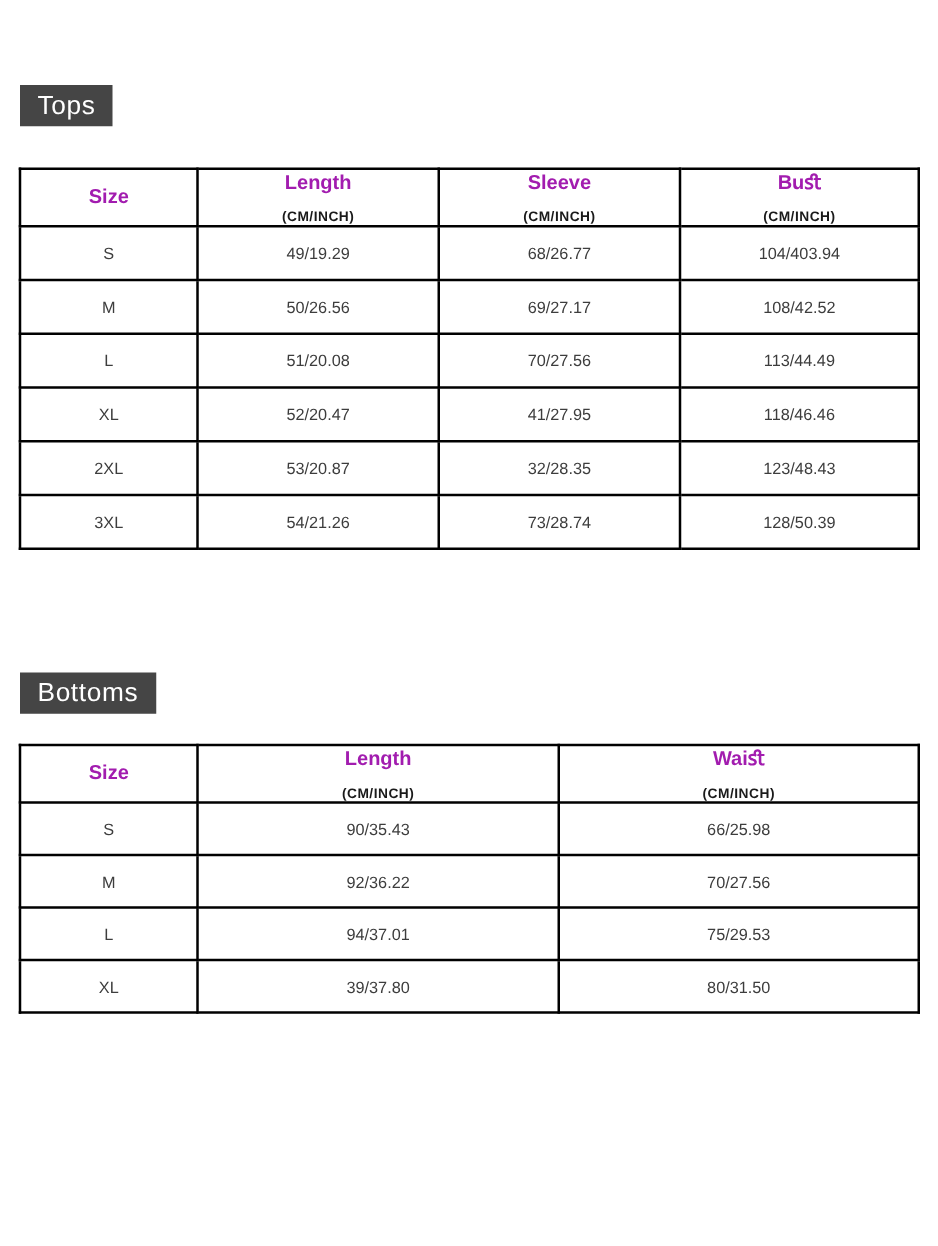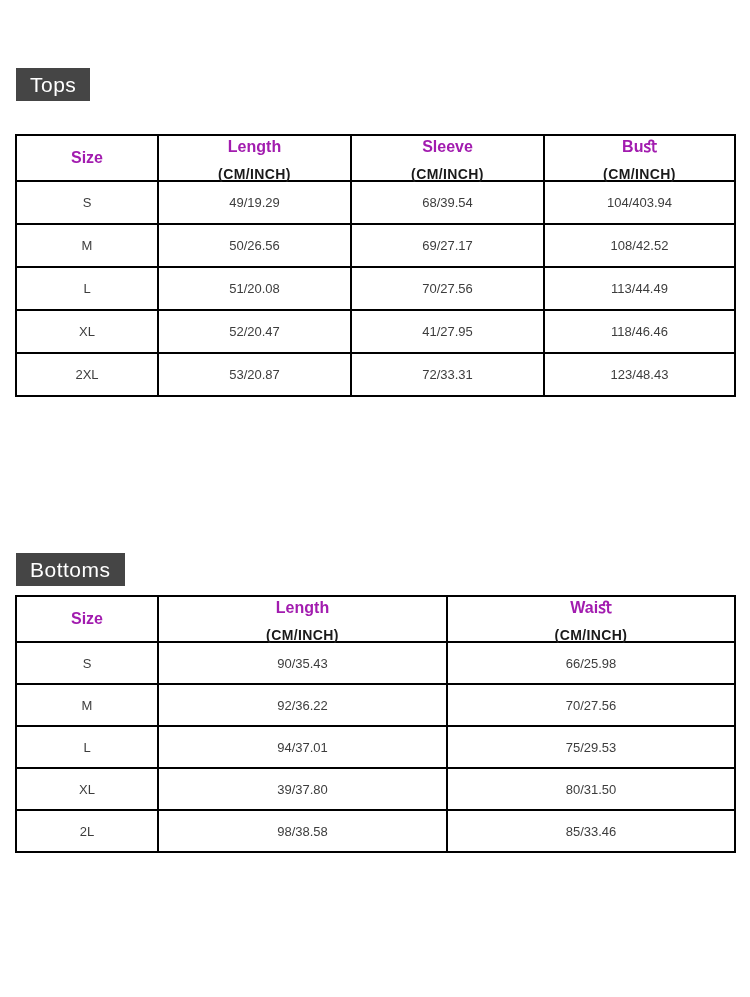--- a/index.html
+++ b/index.html
@@ -16,21 +16,21 @@
     position: absolute;
     background: #454545;
     color: #ffffff;
     font-size: 21px;
     line-height: 33px;
     height: 33px;
     padding: 0 14px;
     letter-spacing: 0.5px;
   }
   .tops-label    { left: 16px; top: 68px;  }
-  .bottoms-label { left: 16px; top: 553px; }
+  .bottoms-label { left: 16px; top: 538px; }
 
   table {
     position: absolute;
     border-collapse: collapse;
     table-layout: fixed;
     width: 719px;
     left: 15px;
     background: #ffffff;
   }
   .tops-table    { top: 134px; }
@@ -49,21 +49,21 @@
   .h-name {
     display: block;
     font-weight: bold;
     font-size: 16px;
     color: #a21caf;
     line-height: 18px;
   }
   .h-unit {
     display: block;
     font-weight: bold;
-    font-size: 14px;
+    font-size: 11px;
     color: #1a1a1a;
     letter-spacing: 0.4px;
     margin-top: 14px;
     line-height: 9px;
   }
   .h-unit:empty { display: none; }
 
   td {
     font-size: 13px;
     color: #3d3d3d;
@@ -111,21 +111,21 @@
         <th>
           <span class="h-name">Buﬆ</span>
           <span class="h-unit">(CM/INCH)</span>
         </th>
       </tr>
     </thead>
     <tbody>
       <tr>
         <td>S</td>
         <td>49/19.29</td>
-        <td>68/39.54</td>
+        <td>68/26.77</td>
         <td>104/403.94</td>
       </tr>
       <tr>
         <td>M</td>
         <td>50/26.56</td>
         <td>69/27.17</td>
         <td>108/42.52</td>
       </tr>
       <tr>
         <td>L</td>
@@ -135,22 +135,28 @@
       </tr>
       <tr>
         <td>XL</td>
         <td>52/20.47</td>
         <td>41/27.95</td>
         <td>118/46.46</td>
       </tr>
       <tr>
         <td>2XL</td>
         <td>53/20.87</td>
-        <td>72/33.31</td>
+        <td>32/28.35</td>
         <td>123/48.43</td>
+      </tr>
+      <tr>
+        <td>3XL</td>
+        <td>54/21.26</td>
+        <td>73/28.74</td>
+        <td>128/50.39</td>
       </tr>
     </tbody>
   </table>
 
   <div class="section-label bottoms-label">Bottoms</div>
 
   <table class="bottoms-table">
     <colgroup>
       <col class="c-size">
         <col class="c-length">
@@ -186,21 +192,16 @@
       <tr>
         <td>L</td>
         <td>94/37.01</td>
         <td>75/29.53</td>
       </tr>
       <tr>
         <td>XL</td>
         <td>39/37.80</td>
         <td>80/31.50</td>
       </tr>
-      <tr>
-        <td>2L</td>
-        <td>98/38.58</td>
-        <td>85/33.46</td>
-      </tr>
     </tbody>
   </table>
 
 </div>
 
 </body></html>

